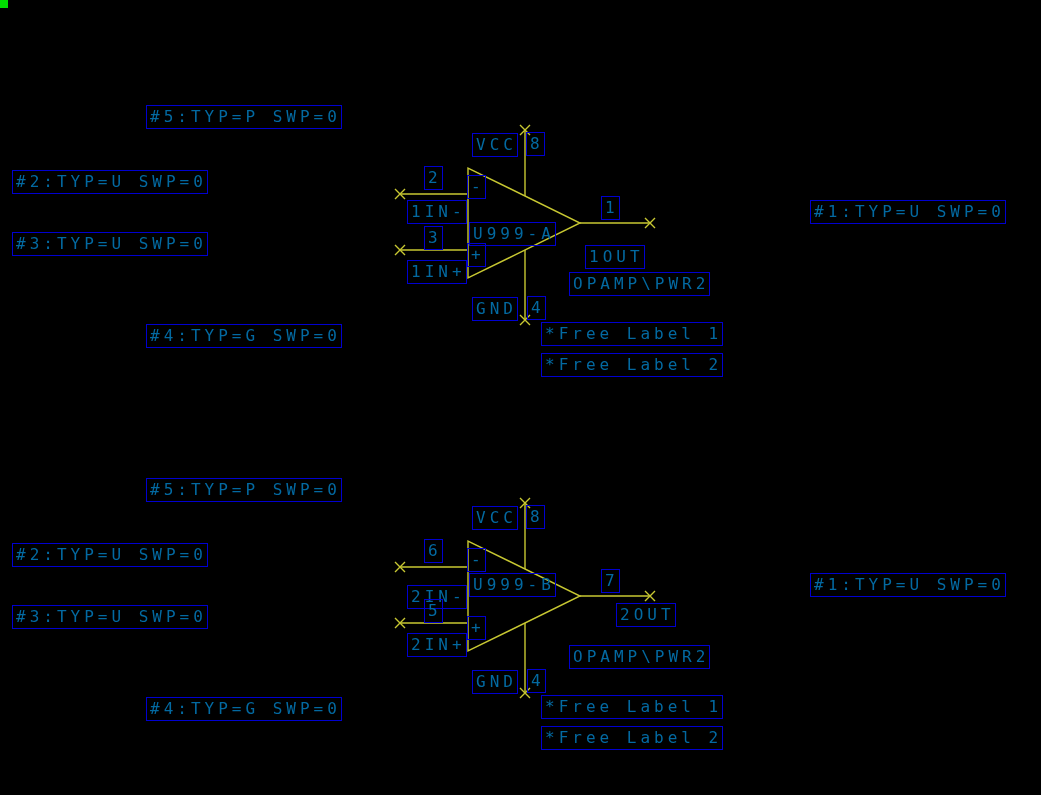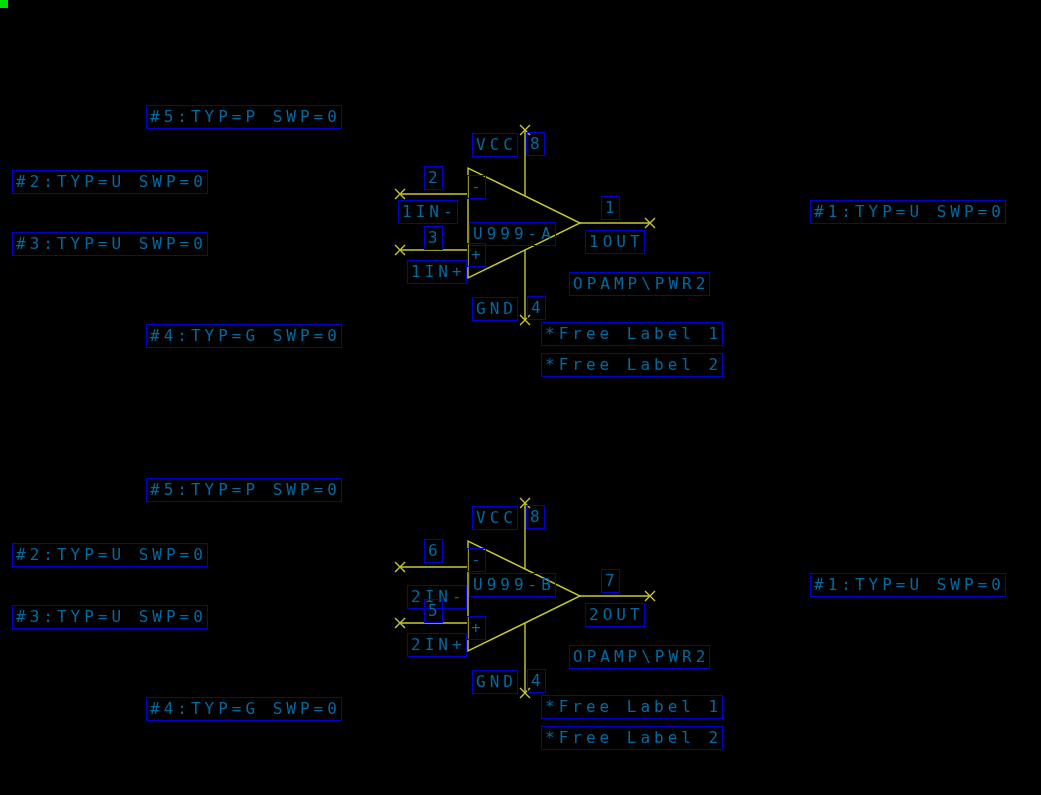--- a/index.html
+++ b/index.html
@@ -59,30 +59,30 @@
           <path d="M130,195 L140,205 M140,195 L130,205"></path>
         </g>
       </g>
     </svg>
 
     <div class="lbl" style="left:472px;top:133px">VCC</div>
     <div class="lbl" style="left:526px;top:132px">8</div>
 
     <div class="lbl" style="left:424px;top:166px">2</div>
     <div class="lbl" style="left:467px;top:175px">-</div>
-    <div class="lbl" style="left:398px;top:200px">1IN-</div>
+    <div class="lbl" style="left:407px;top:200px">1IN-</div>
 
     <div class="lbl" style="left:424px;top:226px">3</div>
     <div class="lbl" style="left:467px;top:243px">+</div>
     <div class="lbl" style="left:407px;top:260px">1IN+</div>
 
     <div class="lbl" style="left:469px;top:222px">U999-A</div>
 
     <div class="lbl" style="left:601px;top:196px">1</div>
-    <div class="lbl" style="left:585px;top:230px">1OUT</div>
+    <div class="lbl" style="left:585px;top:245px">1OUT</div>
 
     <div class="lbl" style="left:569px;top:272px">OPAMP\PWR2</div>
 
     <div class="lbl" style="left:472px;top:297px">GND</div>
     <div class="lbl" style="left:527px;top:296px">4</div>
 
     <div class="lbl" style="left:541px;top:322px">*Free Label 1</div>
     <div class="lbl" style="left:541px;top:353px">*Free Label 2</div>
   </section>
 
@@ -119,21 +119,21 @@
     <div class="lbl" style="left:467px;top:175px">-</div>
     <div class="lbl" style="left:407px;top:212px">2IN-</div>
 
     <div class="lbl" style="left:424px;top:226px">5</div>
     <div class="lbl" style="left:467px;top:243px">+</div>
     <div class="lbl" style="left:407px;top:260px">2IN+</div>
 
     <div class="lbl" style="left:469px;top:200px">U999-B</div>
 
     <div class="lbl" style="left:601px;top:196px">7</div>
-    <div class="lbl" style="left:585px;top:230px">2OUT</div>
+    <div class="lbl" style="left:616px;top:230px">2OUT</div>
 
     <div class="lbl" style="left:569px;top:272px">OPAMP\PWR2</div>
 
     <div class="lbl" style="left:472px;top:297px">GND</div>
     <div class="lbl" style="left:527px;top:296px">4</div>
 
     <div class="lbl" style="left:541px;top:322px">*Free Label 1</div>
     <div class="lbl" style="left:541px;top:353px">*Free Label 2</div>
   </section>
 

